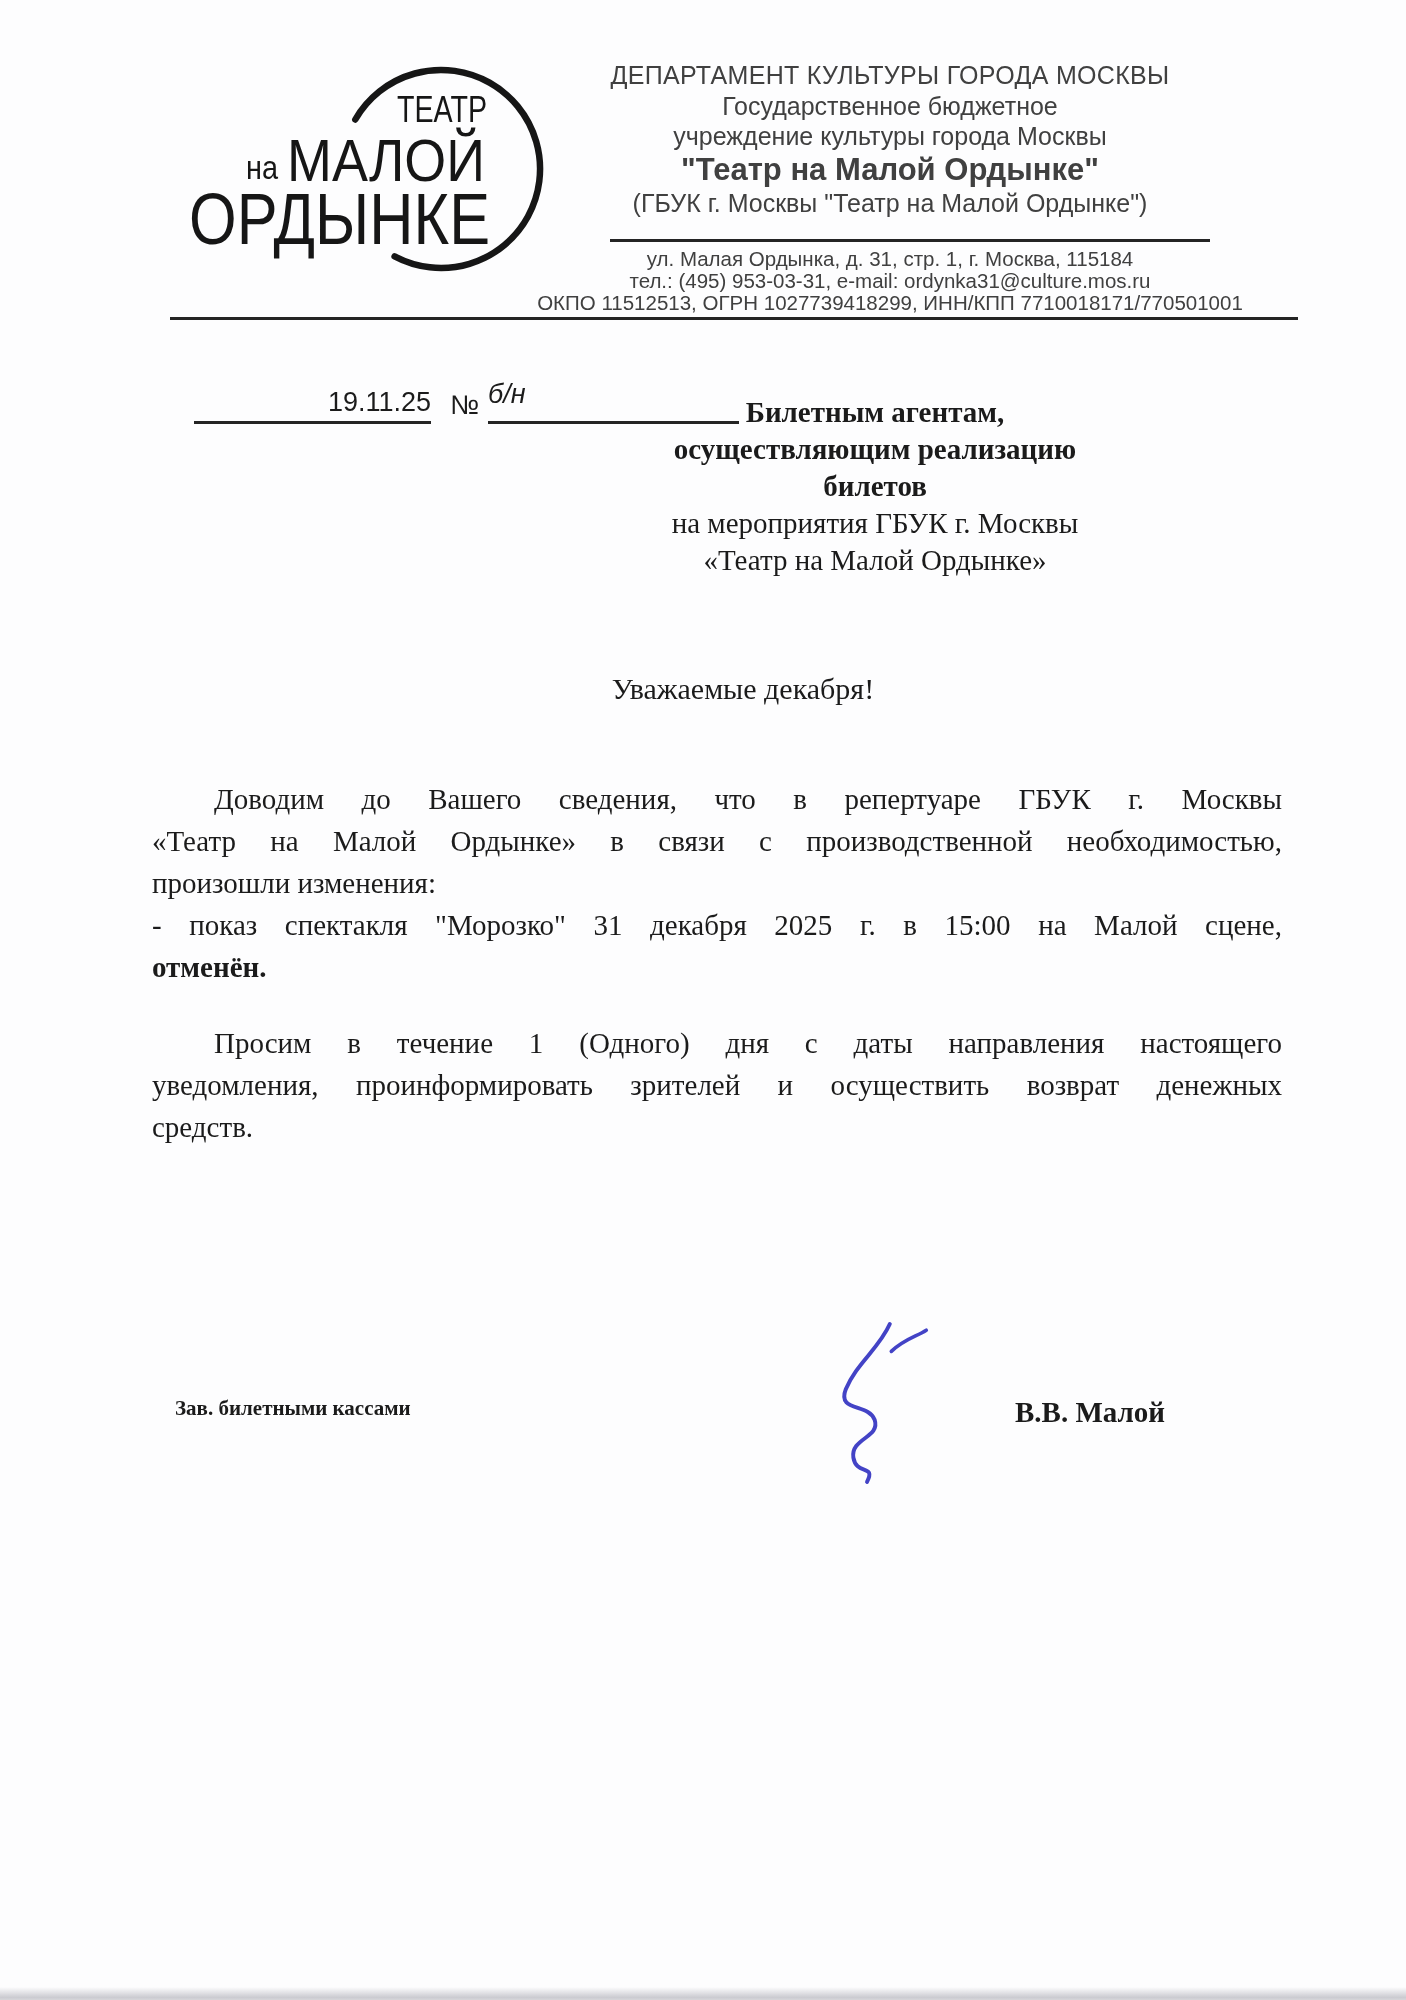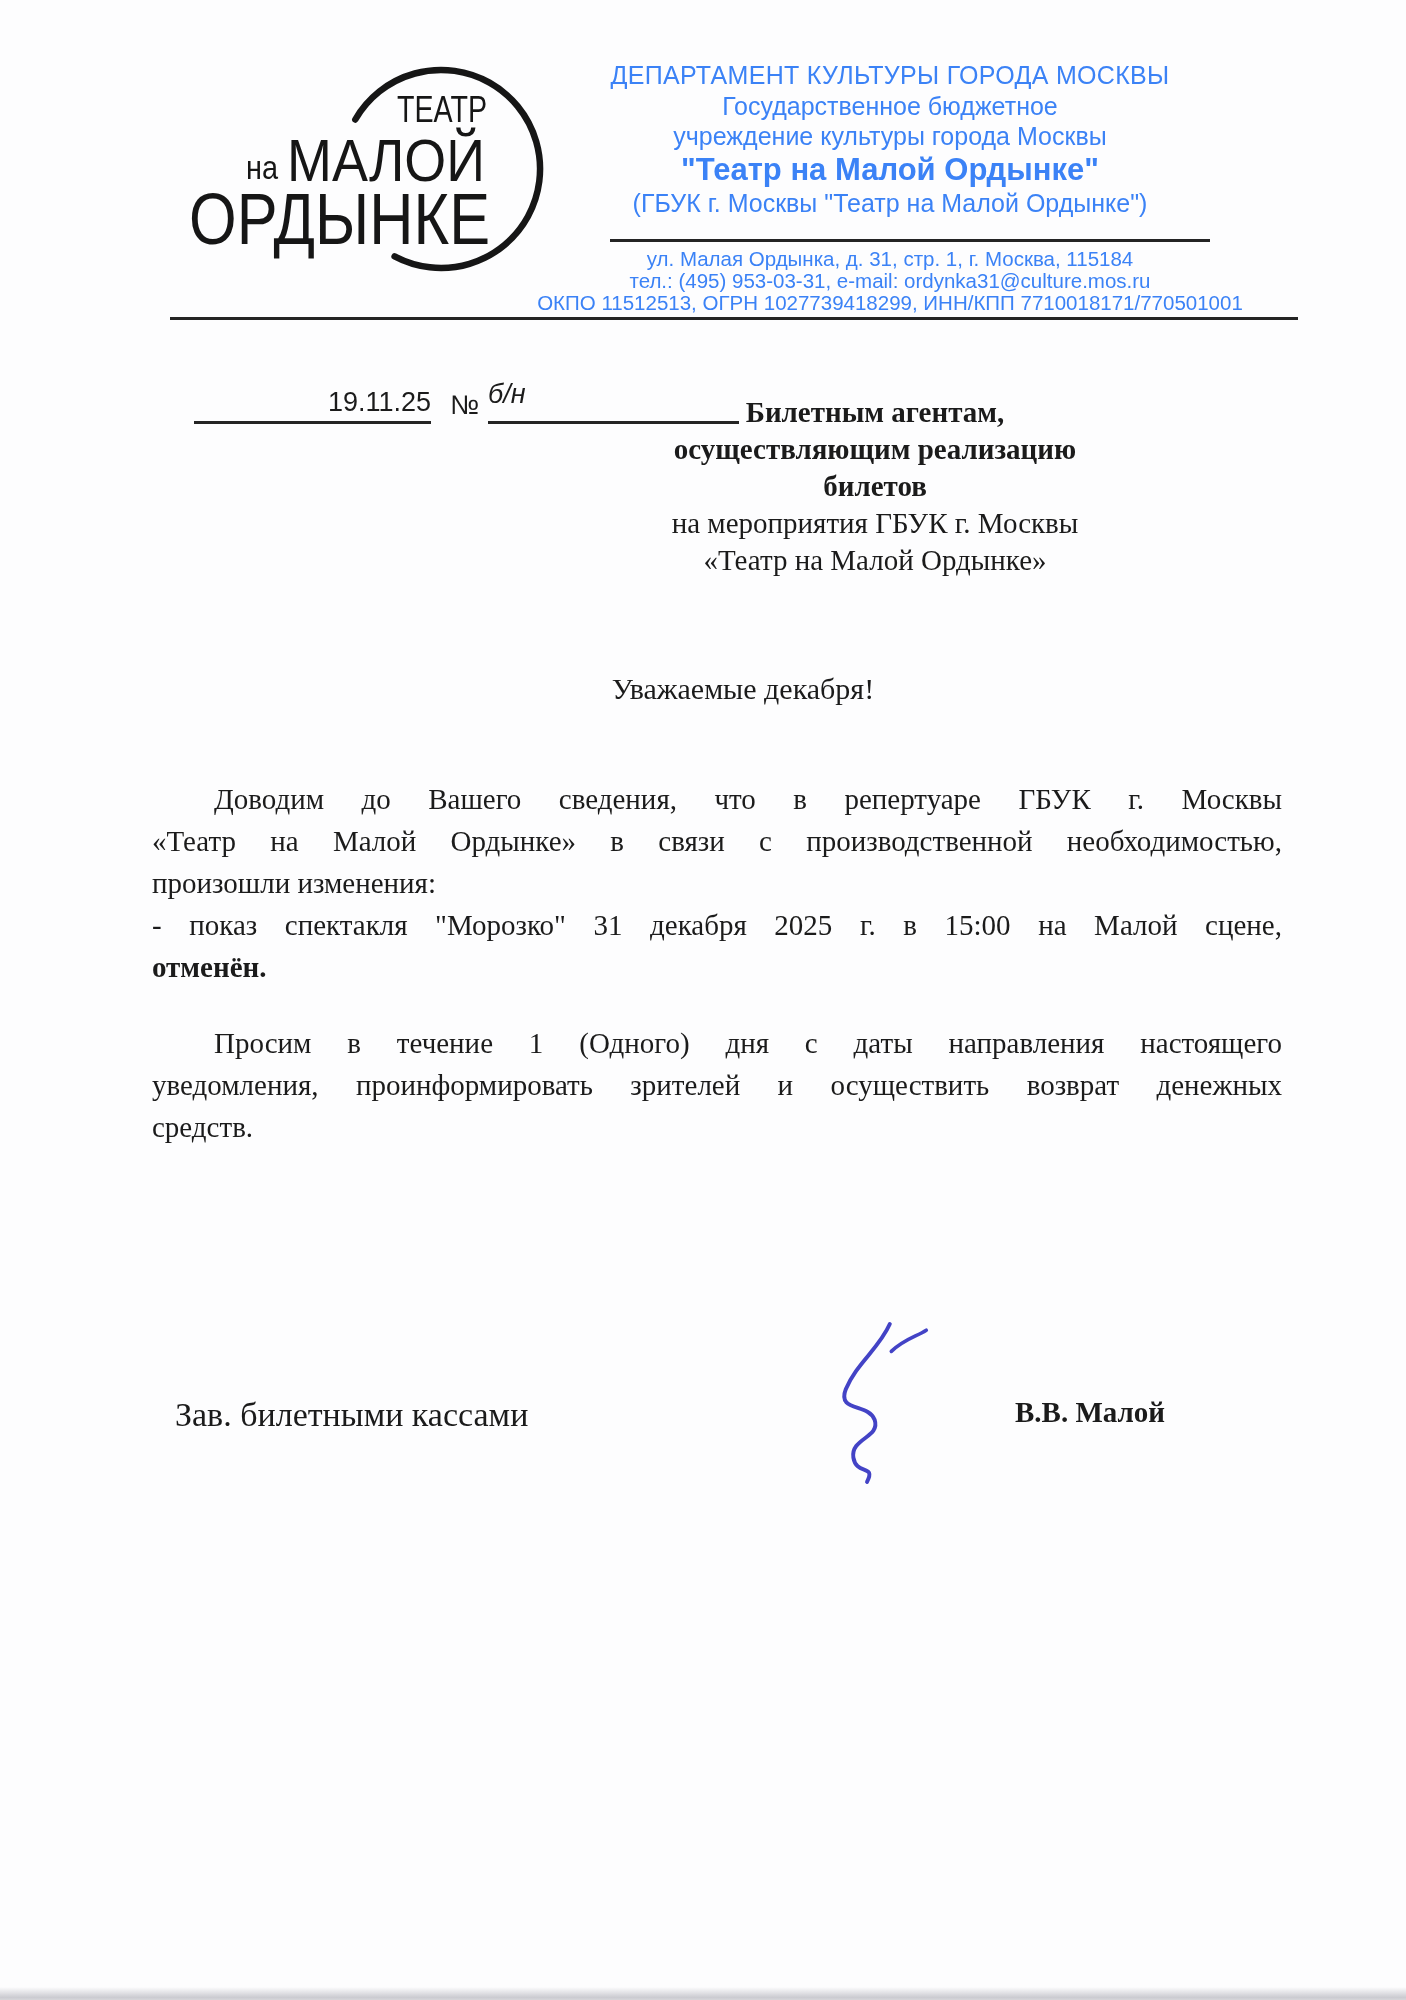--- a/index.html
+++ b/index.html
@@ -6,21 +6,21 @@
   .page {
     position:relative; width:1406px; height:2000px; margin:0 auto;
     background:#fdfdfe; color:#1b1b1b; overflow:hidden;
     font-family:"Liberation Serif", serif;
   }
   
   .logo { position:absolute; left:160px; top:50px; width:400px; height:230px; }
   .logo svg text { font-family:"Liberation Sans", sans-serif; fill:#161616; }
   .org {
     position:absolute; left:480px; top:60px; width:820px; text-align:center;
-    font-family:"Liberation Sans", sans-serif; color:#3b82f6;
+    font-family:"Liberation Sans", sans-serif; color:#404040;
   }
   .org-dept  { font-size:25px; line-height:31px; letter-spacing:0.3px; }
   .org-type  { font-size:25px; line-height:30px; }
   .org-name  { font-size:31px; line-height:37px; font-weight:bold; }
   .org-alt   { font-size:25px; line-height:31px; }
   .org-rule  { width:600px; height:3px; background:#242424; margin:20px 90px 6px auto; }
   .org-small { font-size:20.5px; line-height:22px; }
   .head-rule { position:absolute; left:170px; top:317px; width:1128px; height:3px; background:#242424; }
   
   .ref-row {
@@ -42,21 +42,21 @@
     padding-left:52px; text-align:center; font-size:30px;
   }
   .body-block {
     position:absolute; left:152px; top:778px; width:1130px;
     font-size:29px; line-height:42px;
   }
   .jline  { text-align:justify; text-align-last:justify; }
   .indent { text-indent:62px; }
   .pgap   { height:34px; }
   
-  .signoff-position { position:absolute; left:175px;  top:1396px; font-size:34px; font-weight:normal;text-align:right; }
+  .signoff-position { position:absolute; left:175px;  top:1396px; font-size:21px; font-weight:bold;text-align:right; }
   .signoff-name     { position:absolute; left:1015px; top:1396px; font-size:29px; font-weight:bold; }
   .signature        { position:absolute; left:788px;  top:1318px; }
   
   .bottom-strip {
     position:absolute; left:0; bottom:0; width:100%; height:13px;
     background:linear-gradient(to bottom, rgba(201,201,207,0) 0%, #cbcbd1 80%, #d6d6da 100%);
   }
 </style>
 </head>
 <body>

